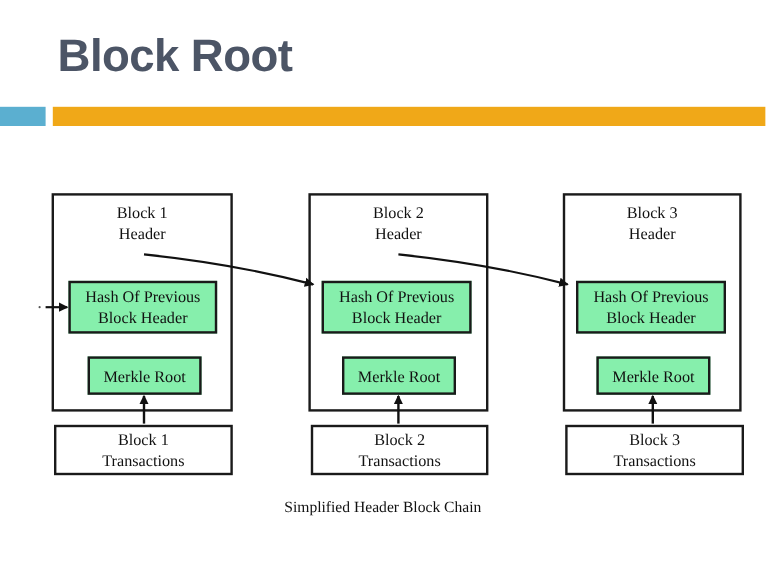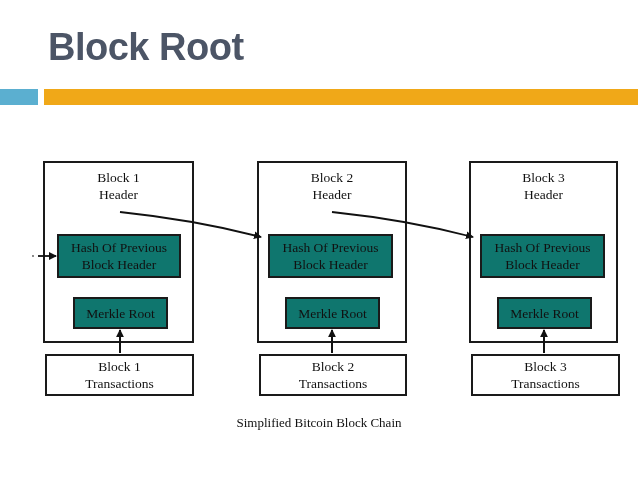--- a/index.html
+++ b/index.html
@@ -73,21 +73,21 @@
     right: 0;
     top: 6px;
     text-align: center;
     font-size: 13.5px;
     line-height: 17px;
     color: #111111;
   }
   .inner-box {
     position: absolute;
     border: 2px solid #1a1a1a;
-    background: #0f766e;
+    background: #86efac;
     box-sizing: border-box;
     display: flex;
     align-items: center;
     justify-content: center;
     text-align: center;
     font-size: 13.5px;
     line-height: 17px;
     color: #111111;
   }
   .tx-box {
@@ -216,14 +216,14 @@
 
     <path d="M120,196 Q196,204 261,221" fill="none" stroke="#111111" stroke-width="1.8" marker-end="url(#ah)"></path>
 
     <path d="M332,196 Q408,204 473,221" fill="none" stroke="#111111" stroke-width="1.8" marker-end="url(#ah)"></path>
 
     <line x1="120" y1="337" x2="120" y2="314" stroke="#111111" stroke-width="2" marker-end="url(#ahup)"></line>
     <line x1="332" y1="337" x2="332" y2="314" stroke="#111111" stroke-width="2" marker-end="url(#ahup)"></line>
     <line x1="544" y1="337" x2="544" y2="314" stroke="#111111" stroke-width="2" marker-end="url(#ahup)"></line>
   </svg>
 
-  <div id="caption">Simplified Bitcoin Block Chain</div>
+  <div id="caption">Simplified Header Block Chain</div>
 </div>
 
 </body></html>

